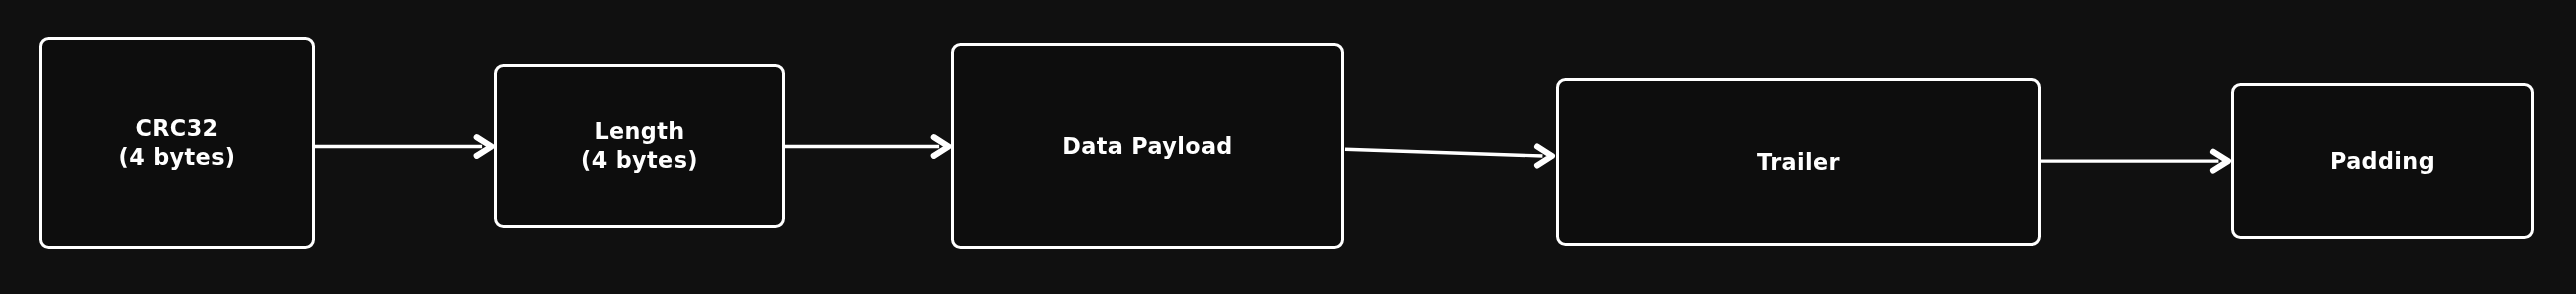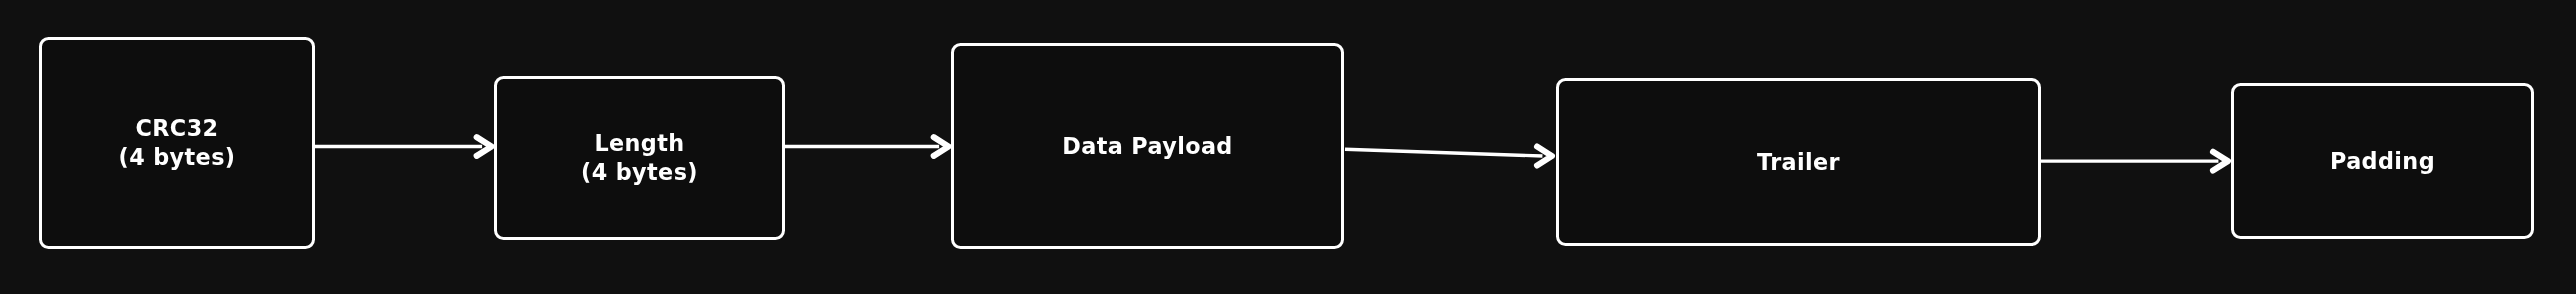--- a/index.html
+++ b/index.html
@@ -71,21 +71,21 @@
   <div class="node" style="left:39px; top:37px; width:276px; height:212px;">
     <div class="node-label">CRC32</div>
     <div class="node-label">(4 bytes)</div>
   </div>
 
   <svg class="edge" style="left:314px; top:125px; width:183px; height:47px;" viewBox="0 0 270 70" preserveAspectRatio="none">
     <path class="edge-line" d="M 0,32 L 248,32"></path>
     <path class="edge-head" d="M 240,18 L 262,32 L 240,46"></path>
   </svg>
 
-  <div class="node" style="left:494px; top:76px; width:291px; height:164px;">
+  <div class="node" style="left:494px; top:64px; width:291px; height:164px;">
     <div class="node-label">Length</div>
     <div class="node-label">(4 bytes)</div>
   </div>
 
   <svg class="edge" style="left:785px; top:125px; width:169px; height:47px;" viewBox="0 0 250 70" preserveAspectRatio="none">
     <path class="edge-line" d="M 0,32 L 228,32"></path>
     <path class="edge-head" d="M 220,18 L 242,32 L 220,46"></path>
   </svg>
 
   <div class="node" style="left:951px; top:43px; width:393px; height:206px;">

